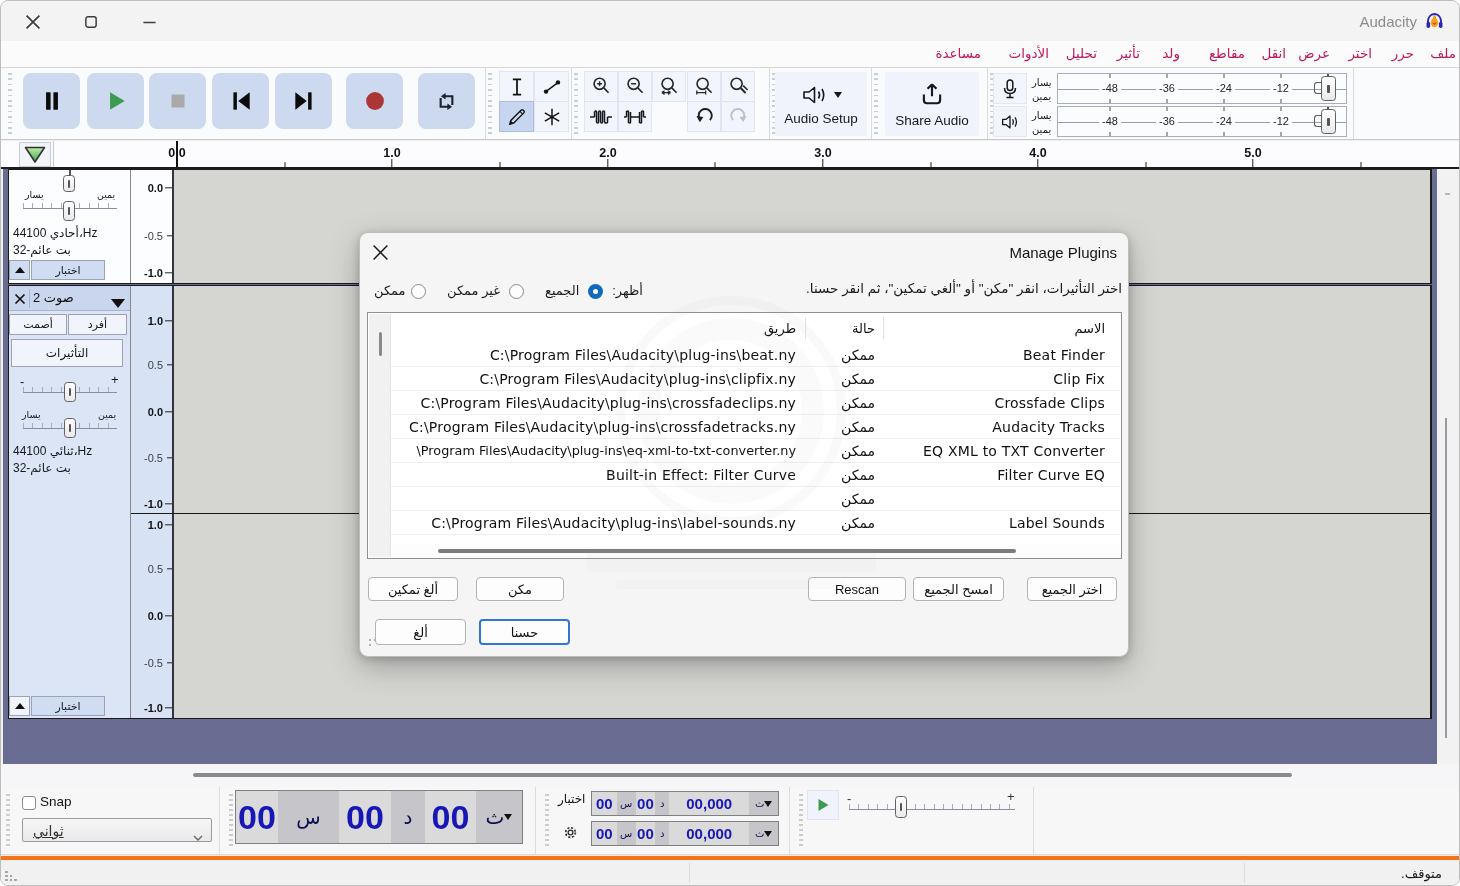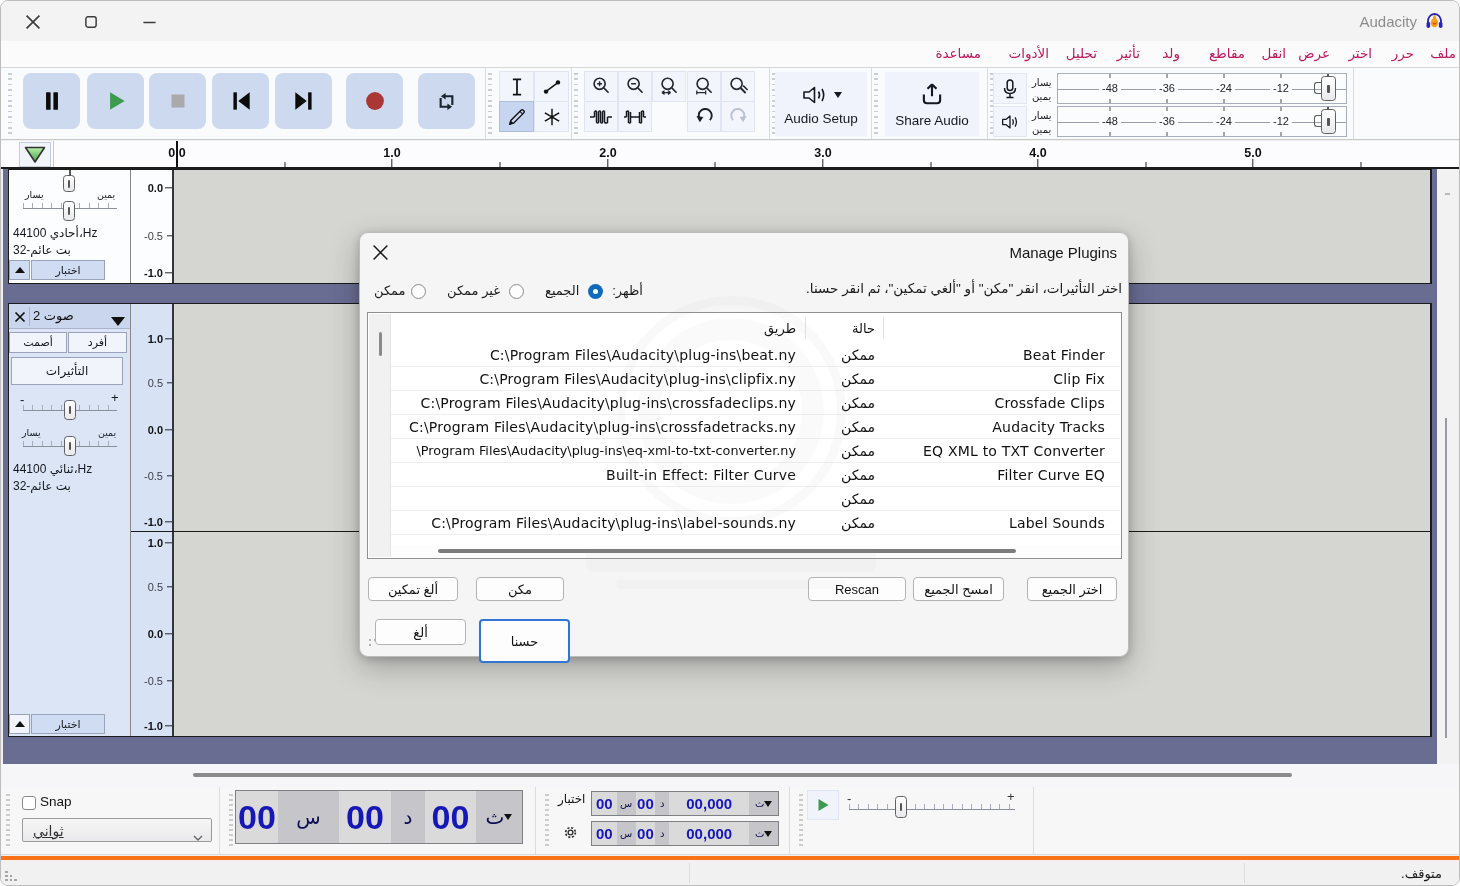--- a/index.html
+++ b/index.html
@@ -377,21 +377,21 @@
 <div class="truler">
 <div class="r-num b" style="top:18px;">0.0</div>
 <div class="r-tick" style="top:18px;width:7px;"></div>
 <div class="r-num l" style="top:66px;">-0.5</div>
 <div class="r-tick" style="top:66px;width:5px;"></div>
 <div class="r-num b" style="top:103px;">-1.0</div>
 <div class="r-tick" style="top:103px;width:7px;"></div>
 </div>
 <div class="twave"></div>
 </div>
-<div class="trackbox" style="top:134px;height:434px;">
+<div class="trackbox" style="top:116px;height:434px;">
 <div class="tpanel sel">
 <div style="position:absolute;left:0;top:0;width:100%;height:25px;background:#c9d6ee;border-bottom:1px solid #a9b4cc;">
 <div style="position:absolute;left:2px;top:3px;width:19px;height:19px;display:flex;align-items:center;justify-content:center;border-right:1px solid #a9b4cc;">
                 <svg class="icon " width="12" height="12" viewBox="0 0 12 12" xmlns="http://www.w3.org/2000/svg">
                   <path d="M1.5 1.5 L10.5 10.5 M10.5 1.5 L1.5 10.5" stroke="#111" stroke-width="1.7" fill="none"></path>
                 </svg>
               </div>
 <div class="arabic" style="position:absolute;left:24px;top:4px;font-size:13px;color:#111;direction:rtl;">صوت 2</div>
 <div style="position:absolute;left:102px;top:8px;"><svg class="icon " width="14" height="9" viewBox="0 0 14 9" xmlns="http://www.w3.org/2000/svg">
                   <path d="M0 0 H14 L7 9 Z" fill="#111"></path>
@@ -572,20 +572,21 @@
 <div class="rlabel" style="left:185px;top:50px;">الجميع</div>
 <div class="radio" style="left:149px;top:51px;"></div>
 <div class="rlabel" style="left:87px;top:50px;">غير ممكن</div>
 <div class="radio" style="left:51px;top:51px;"></div>
 <div class="rlabel" style="left:14px;top:50px;">ممكن</div>
 <div class="ptable">
 <div class="vscroll-strip">
             <div style="position:absolute;left:10px;top:18px;width:3px;height:24px;background:#8a8a8a;border-radius:2px;"></div>
           </div>
 <div style="position:absolute;left:23px;top:0;right:1px;height:30px;background:#fff;">
+<div class="pt-cell pt-hdr" style="left:492px;width:230px;top:0;height:30px;padding-right:8px;">الاسم</div>
 <div class="pt-cell pt-hdr" style="left:414px;width:78px;top:0;height:30px;padding-right:8px;">حالة</div>
 <div class="pt-cell pt-hdr" style="left:0px;width:414px;top:0;height:30px;padding-right:9px;">طريق</div>
 <div style="position:absolute;left:414px;top:4px;height:22px;width:1px;background:#e2e2e2;"></div>
 <div style="position:absolute;left:492px;top:4px;height:22px;width:1px;background:#e2e2e2;"></div>
 </div>
 <div style="position:absolute;left:23px;top:30px;right:1px;height:24px;border-bottom:1px solid #efefef;">
 <div class="pt-cell" style="left:492px;width:230px;top:0;height:23px;padding-right:8px;">Beat Finder</div>
 <div class="pt-cell" style="left:414px;width:78px;top:0;height:23px;padding-right:8px;">ممكن</div>
 <div class="pt-cell" style="left:0px;width:414px;top:0;height:23px;padding-right:9px;">C:\Program Files\Audacity\plug-ins\beat.ny</div>
 </div>
@@ -624,21 +625,21 @@
 </div>
 <div style="position:absolute;left:23px;right:1px;bottom:0px;height:13px;background:#fdfdfd;">
             <div style="position:absolute;left:47px;top:4px;width:578px;height:3.5px;background:#7c7c7c;border-radius:2px;"></div>
           </div>
 </div>
 <div class="dlg-btn" style="left:667px;top:344px;width:90px;height:24px;">اختر الجميع</div>
 <div class="dlg-btn" style="left:553px;top:344px;width:91px;height:24px;">امسح الجميع</div>
 <div class="dlg-btn" style="left:448px;top:344px;width:98px;height:24px;">Rescan</div>
 <div class="dlg-btn" style="left:116px;top:344px;width:88px;height:24px;">مكن</div>
 <div class="dlg-btn" style="left:8px;top:344px;width:90px;height:24px;">ألغ تمكين</div>
-<div class="dlg-btn" style="left:119px;top:386px;width:91px;height:44px;border:2px solid #3276d2;">حسنا</div>
+<div class="dlg-btn" style="left:119px;top:386px;width:91px;height:26px;border:2px solid #3276d2;">حسنا</div>
 <div class="dlg-btn" style="left:15px;top:386px;width:91px;height:26px;">ألغ</div>
 <div style="position:absolute;left:8px;bottom:6px;width:12px;height:12px;background:radial-gradient(circle at 2px 2px,#b0b0b0 1.2px,transparent 1.4px),radial-gradient(circle at 7px 2px,#b0b0b0 1.2px,transparent 1.4px),radial-gradient(circle at 2px 7px,#b0b0b0 1.2px,transparent 1.4px);"></div>
 </div>
 <div class="watermark" style="left:615px;top:295px;width:240px;height:300px;opacity:0.04;">
         <div style="position:absolute;left:0px;top:0px;width:230px;height:230px;border:9px solid #888;border-radius:50%;"></div>
         <div style="position:absolute;left:22px;top:22px;width:186px;height:186px;border:22px solid #999;border-radius:50%;"></div>
         <div style="position:absolute;left:-30px;top:252px;width:290px;height:24px;background:#999;border-radius:6px;"></div>
         <div style="position:absolute;left:0px;top:284px;width:230px;height:9px;background:#aaa;border-radius:4px;"></div>
       </div>
 </div>

